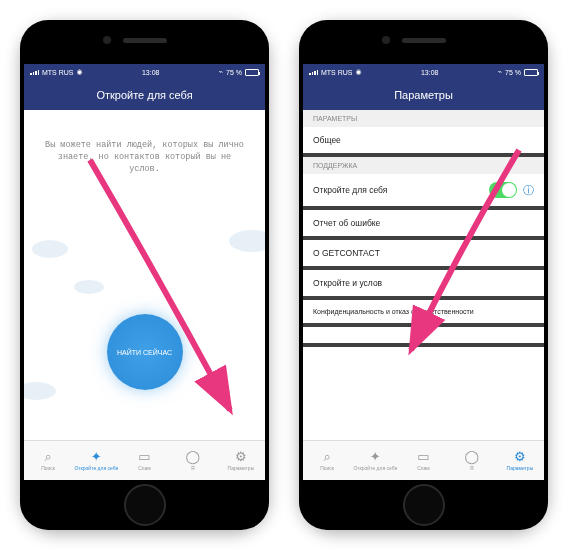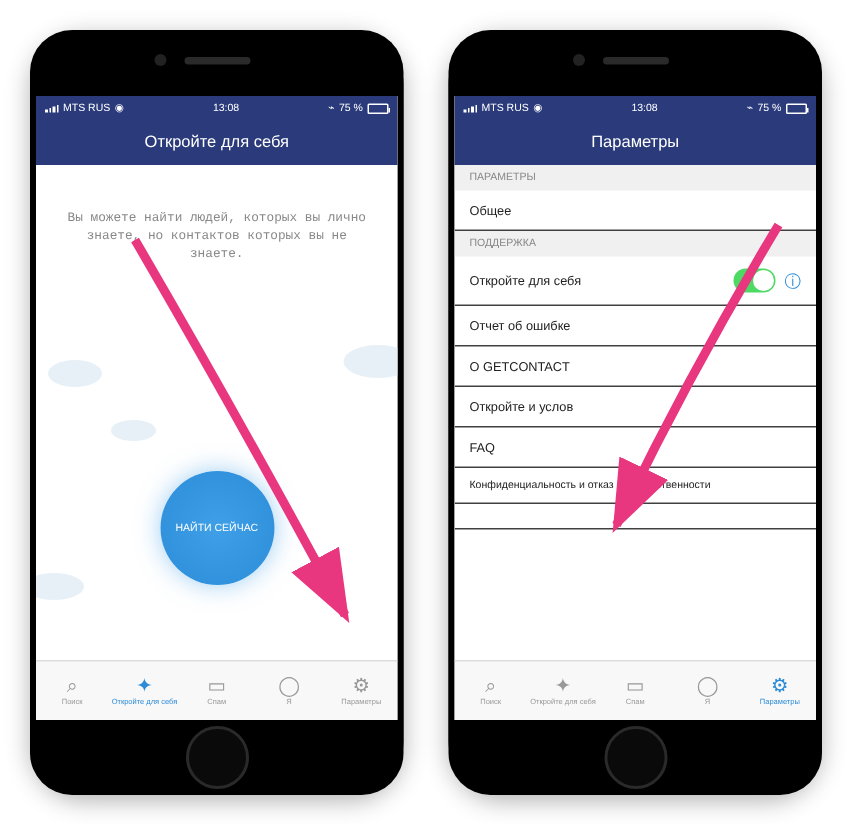--- a/index.html
+++ b/index.html
@@ -149,21 +149,21 @@
     .tab-label { font-size: 5px; }
     .section-header {
       background: #f0f0f0;
       color: #888;
       font-size: 7px;
       padding: 5px 10px;
       text-transform: uppercase;
     }
     .list-row {
       padding: 8px 10px;
-      border-bottom: 1px solid #404040;
+      border-bottom: 4px solid #404040;
       font-size: 8.5px;
       color: #222;
       display: flex;
       align-items: center;
       justify-content: space-between;
     }
     .toggle {
       width: 28px;
       height: 16px;
       background: #4cd964;
@@ -219,21 +219,21 @@
         <div class="status-right">
           <span>⌁</span>
           <span>75 %</span>
           <span class="batt"><span class="batt-fill"></span></span>
         </div>
       </div>
       <div class="nav-header">Откройте для себя</div>
       <div class="content">
         <div class="discover-text">
           <div>Вы можете найти людей, которых вы лично</div>
-          <div>знаете, но контактов которых вы не знаете.</div>
+          <div>знаете, но контактов который вы не услов.</div>
         </div>
         <div class="cloud" style="width:36px;height:18px;top:130px;left:8px"></div>
         <div class="cloud" style="width:46px;height:22px;top:120px;right:-10px"></div>
         <div class="cloud" style="width:30px;height:14px;top:170px;left:50px"></div>
         <div class="cloud" style="width:40px;height:18px;bottom:40px;left:-8px"></div>
         <div class="find-btn">НАЙТИ СЕЙЧАС</div>
       </div>
       <div class="tabbar">
         <div class="tab">
             <span class="tab-icon">⌕</span>
@@ -308,23 +308,20 @@
         </div>
         <div class="list-row">
             <span>Отчет об ошибке</span>
           </div>
         <div class="list-row">
             <span>О GETCONTACT</span>
           </div>
         <div class="list-row">
             <span>Откройте и услов</span>
           </div>
-        <div class="list-row">
-            <span>FAQ</span>
-          </div>
         <div class="list-row" style="font-size:7px">
             <span>Конфиденциальность и отказ от ответственности</span>
           </div>
         <div class="list-row"></div>
       </div>
       <div class="tabbar">
         <div class="tab">
             <span class="tab-icon">⌕</span>
             <span class="tab-label">Поиск</span>
           </div>

